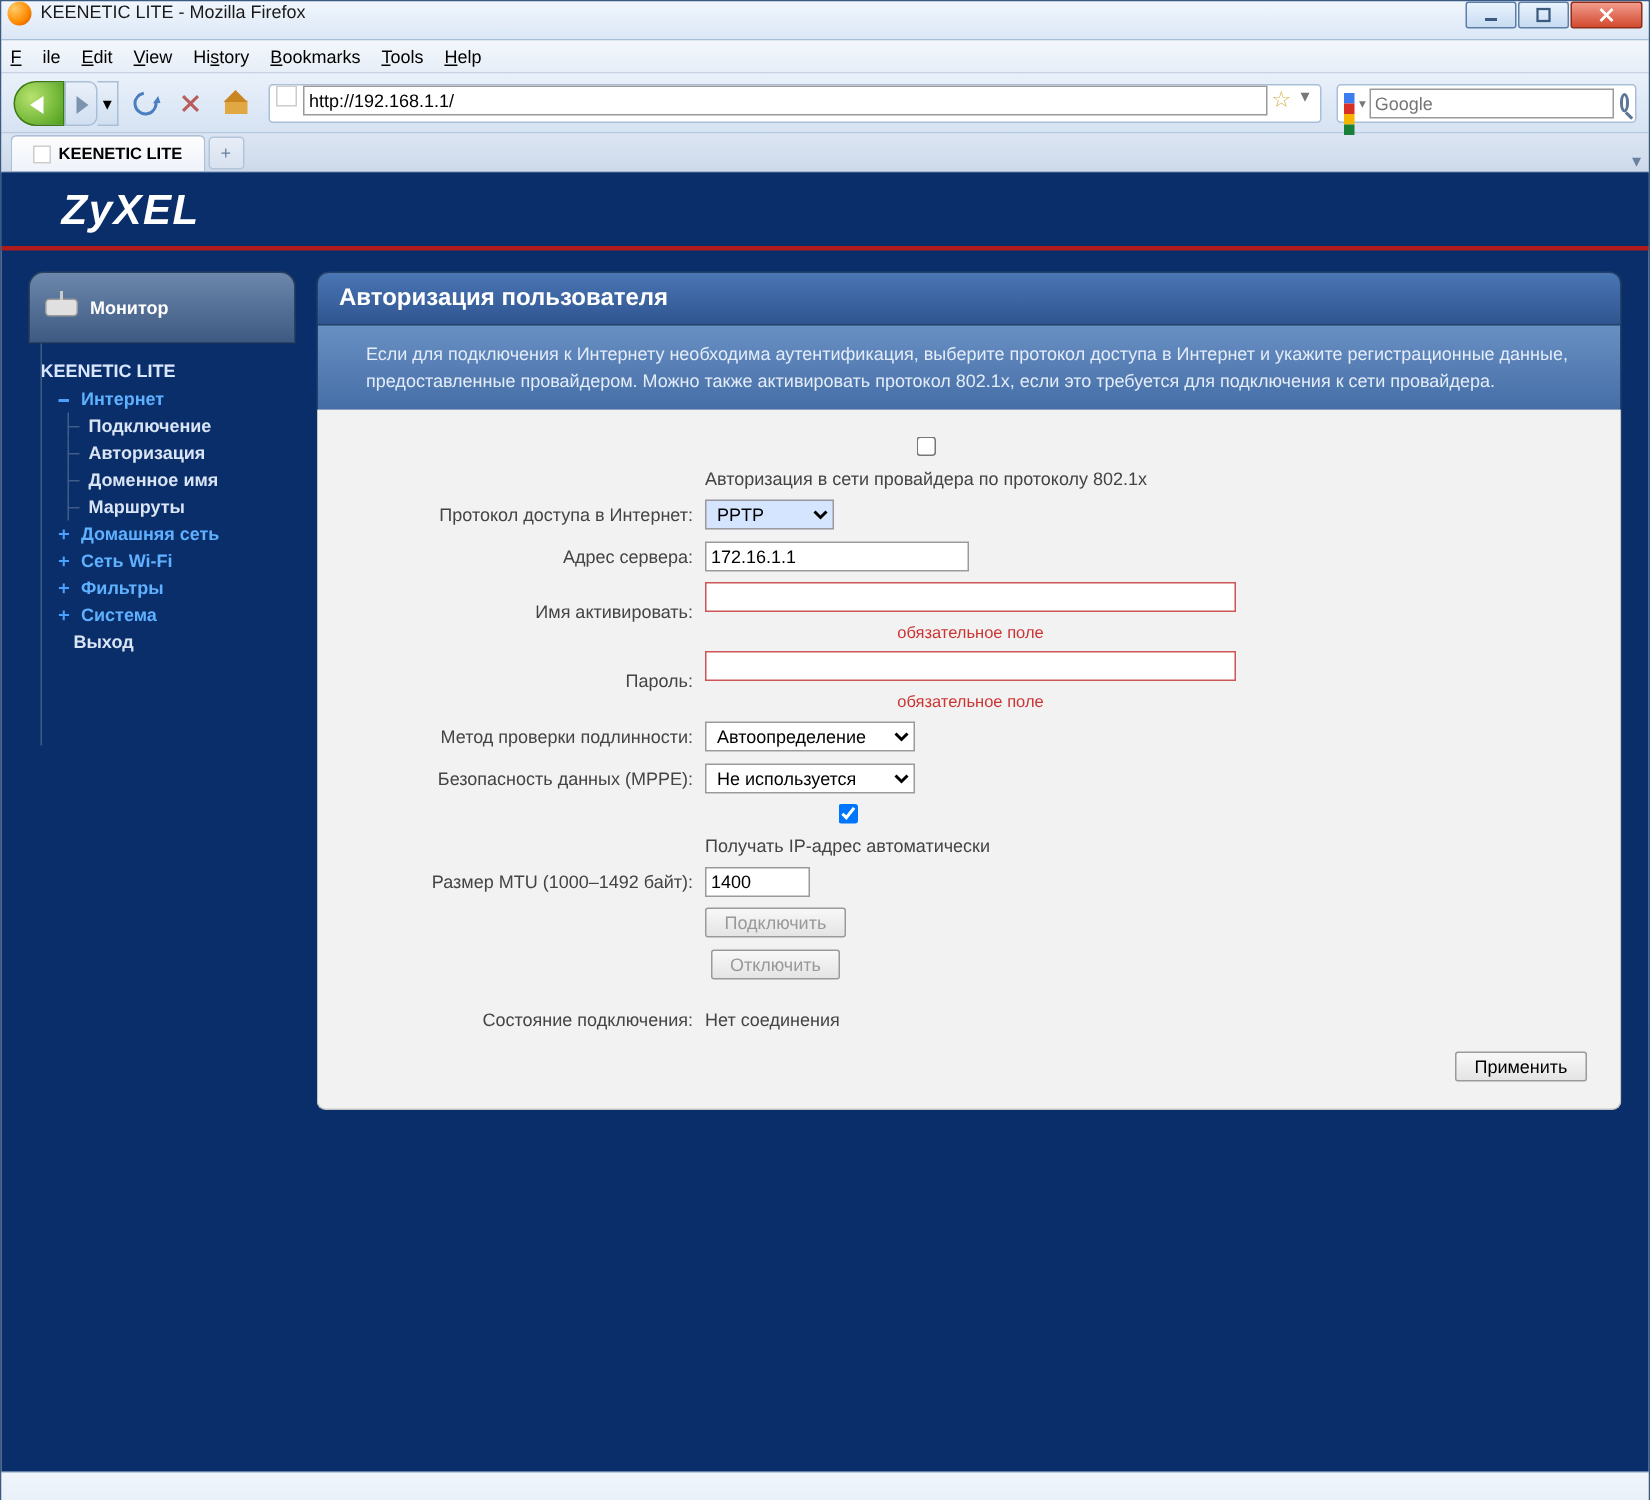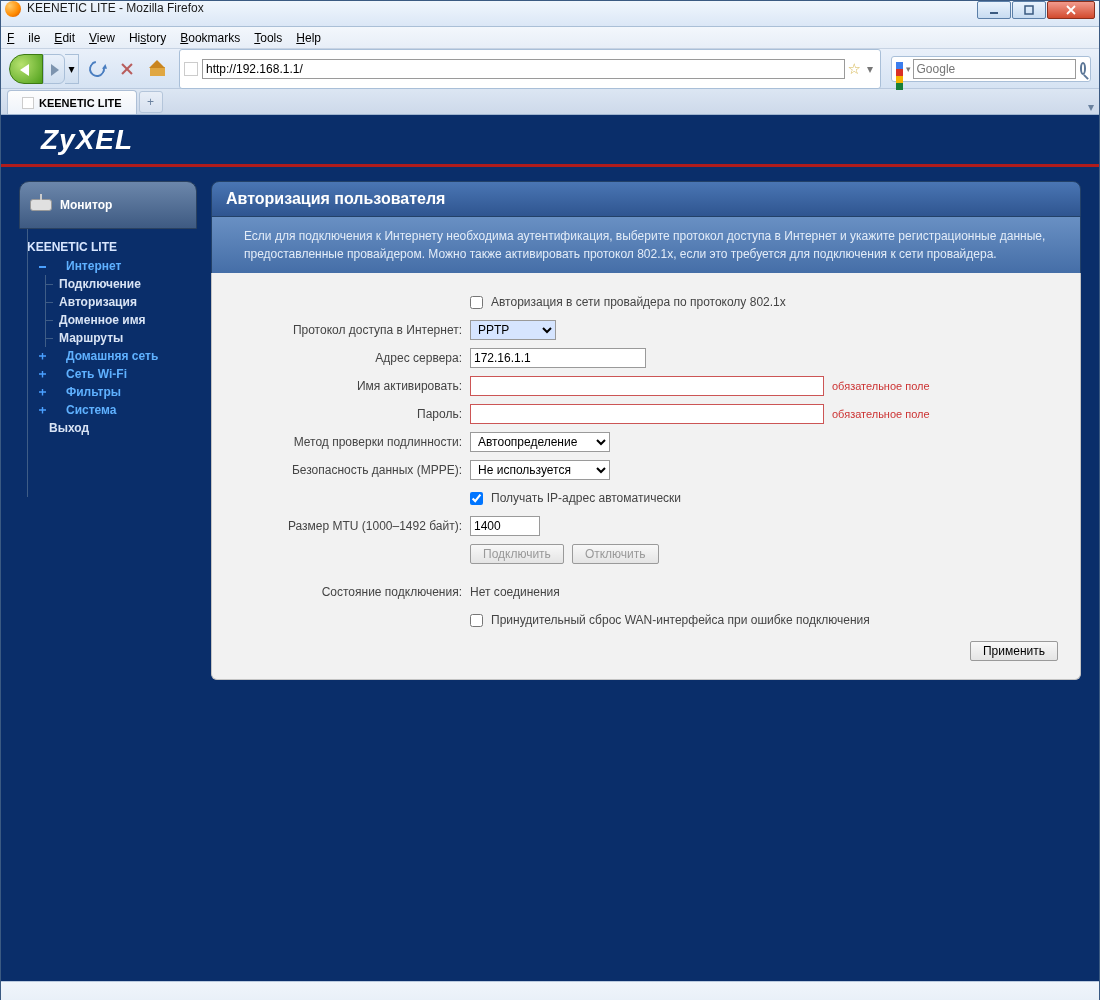--- a/index.html
+++ b/index.html
@@ -21,21 +21,21 @@
 .menubar span u { text-decoration: underline; }
 
 
 .navbar { height: 40px; background: linear-gradient(#e9f0fa,#d6e3f3); display:flex; align-items:center; padding: 0 8px; gap:6px; border-bottom:1px solid #b9c9de;}
 .nav-arrow { width: 34px; height: 30px; border-radius: 15px 0 0 15px; background: radial-gradient(circle at 35% 35%, #b7e26f, #4d9f1a); border:1px solid #3c7a13; position:relative; cursor:pointer;}
 .nav-arrow.fwd { border-radius: 0 6px 6px 0; width:22px; background: linear-gradient(#e9f0fa,#d0dff0); border-color:#a9bfd8;}
 .nav-arrow .tri-l { position:absolute; left:10px; top:9px; width:0;height:0; border-top:6px solid transparent; border-bottom:6px solid transparent; border-right:9px solid #fff;}
 .nav-arrow.fwd .tri-r { position:absolute; left:7px; top:9px; width:0;height:0; border-top:6px solid transparent; border-bottom:6px solid transparent; border-left:8px solid #7d94af;}
 .nav-dd { width:14px; height:30px; border:1px solid #a9bfd8; border-left:none; background: linear-gradient(#e9f0fa,#d0dff0); display:flex; align-items:center; justify-content:center; cursor:pointer;}
 .icon-btn { width:24px; height:24px; display:flex; align-items:center; justify-content:center; cursor:pointer; border-radius:3px;}
-.urlbar { flex:1; height:40px; background:#fff; border:1px solid #a9bfd8; border-radius:3px; display:flex; align-items:center; padding: 0 4px; margin:4px 4px;}
+.urlbar { flex:1; height:26px; background:#fff; border:1px solid #a9bfd8; border-radius:3px; display:flex; padding: 0 4px; margin:4px 4px;}
 .urlbar .page-ico { width:14px; height:14px; border:1px solid #ccc; background:#fff; margin-right:4px;}
 .urlbar input { flex:1; border:none; outline:none; font-size:13px; }
 .urlbar .star { color:#d5b650; font-size:15px; margin:0 3px; cursor:pointer;}
 .urlbar .dd { color:#777; cursor:pointer; padding:0 3px;}
 .searchbar { width:200px; height:26px; background:#fff; border:1px solid #a9bfd8; border-radius:3px; display:flex; align-items:center; padding:0 4px;}
 .glogo { width:14px; height:14px; display:flex; flex-wrap:wrap; margin-right:3px;}
 .glogo div { width:7px; height:7px;}
 .searchbar input { flex:1; border:none; outline:none; font-size:12px; color:#888;}
 
 
@@ -49,39 +49,39 @@
 .zyxel-head { height:52px; background: linear-gradient(#0a2e6a,#0a2e6a); border-bottom: 3px solid #b01c1c; display:flex; align-items:center; padding-left:40px;}
 .zyxel-logo { color:#fff; font-size:28px; font-weight:bold; font-style:italic; letter-spacing:1px;}
 
 .page-body { display:flex; height: calc(100% - 55px); padding: 14px 18px; gap:14px;}
 .sidebar { width: 178px; }
 .monitor-hdr { background: linear-gradient(#6c87ab,#3e5a82); color:#fff; font-weight:bold; padding:16px 10px; border-radius: 10px 10px 0 0; display:flex; align-items:center; gap:8px; border:1px solid #2a4160;text-align:center;}
 .monitor-hdr .router-ico { width:22px; height:12px; background:#e0e0e0; border-radius:3px; border:1px solid #999; position:relative;}
 .monitor-hdr .router-ico::before { content:""; position:absolute; top:-6px; left:9px; width:2px; height:6px; background:#ccc;}
 .nav-tree { padding: 8px 6px 60px 6px; background:#0a2e6a;}
 .nav-device { color:#d8e6ff; font-weight:bold; font-size:12px; padding:3px 2px;}
-.tree-item { color:#5fb1ff; padding:2px 2px 2px 14px; cursor:pointer; font-size:12px; display:flex; align-items:center; gap:20px;}
+.tree-item { color:#5fb1ff; padding:2px 2px 2px 14px; cursor:pointer; font-size:12px; display:flex; align-items:center; gap:8px;}
 .tree-item.top { font-weight:bold; }
 .tree-sub { color:#d9e4f5; padding:2px 2px 2px 34px; font-size:12px; cursor:pointer; font-weight:bold; position:relative;}
 .tree-sub::before { content:""; position:absolute; left:20px; top:0; bottom:0; width:1px; background:#3f5d87;}
 .tree-sub::after { content:""; position:absolute; left:20px; top:50%; width:8px; height:1px; background:#3f5d87;}
 .bullet { width:7px; height:7px; display:inline-block; }
 .bullet.plus { background:#4aa0ff; clip-path: polygon(40% 0,60% 0,60% 40%,100% 40%,100% 60%,60% 60%,60% 100%,40% 100%,40% 60%,0 60%,0 40%,40% 40%);}
 .bullet.minus { background:#4aa0ff; height:2px; margin-top:2px;}
 .tree-item.plain { color:#d9e4f5; font-weight:bold; padding-left:24px;}
 .spine { position: relative; }
 .spine::before { content:""; position:absolute; left:8px; top:0; bottom:0; width:1px; background:#3f5d87;}
 
 .content-panel { flex:1; }
 .panel-title { background: linear-gradient(#4a76b4,#2f5590); color:#fff; font-weight:bold; font-size:16px; padding:8px 14px; border:1px solid #234168; border-radius: 8px 8px 0 0;}
 .panel-desc { background: linear-gradient(#6990c3,#456ea7); color:#e3ecf8; font-size:12px; padding:10px 32px; line-height:1.5; border-left:1px solid #234168; border-right:1px solid #234168;}
 .form-area { background:#f2f2f2; border:1px solid #c4c4c4; border-top:none; padding:18px 22px 18px 22px; font-size:12px; color:#444; border-radius: 0 0 6px 6px;}
 .frow { display:flex; align-items:center; margin-bottom:6px; min-height:22px;}
 .frow .lbl { width:236px; text-align:right; padding-right:8px;}
-.frow .fld { display:flex; align-items:center; gap:8px;}
+.frow .fld { display:flex; align-items:center; gap:8px;flex-direction:column;}
 select, input[type=text], input[type=password] { border:1px solid #9a9a9a; font-size:12px; padding:1px 3px; height:20px; background:#fff;}
 select.sel-proto { width:86px; background:#d6e5ff; }
 input.txt-mid { width:176px; }
 input.txt-user,input.txt-pass { width:354px; }
 .req-note { color:#c33; font-size:11px; }
 .btn { border:1px solid #9a9a9a; background: linear-gradient(#f8f8f8,#e4e4e4); padding:2px 12px; font-size:12px; cursor:pointer; border-radius:2px;}
 .btn[disabled] { color:#999; cursor:default;}
 .apply-row { display:flex; justify-content:flex-end; margin-top:10px;}
 .form-sep { height:10px; }
 
@@ -316,27 +316,20 @@
 
           <div class="form-sep"></div>
 
           <div class="frow">
             <div class="lbl">Состояние подключения:</div>
             <div class="fld">
               <span>Нет соединения</span>
             </div>
           </div>
 
-          <div class="frow">
-            <div class="lbl"></div>
-            <div class="fld">
-              <input type="checkbox" style="">
-              <span>Принудительный сброс WAN-интерфейса при ошибке подключения</span>
-            </div>
-          </div>
 
           <div class="apply-row">
             <button class="btn">Применить</button>
           </div>
 
         </div>
       </div>
     </div>
   </div>
 

